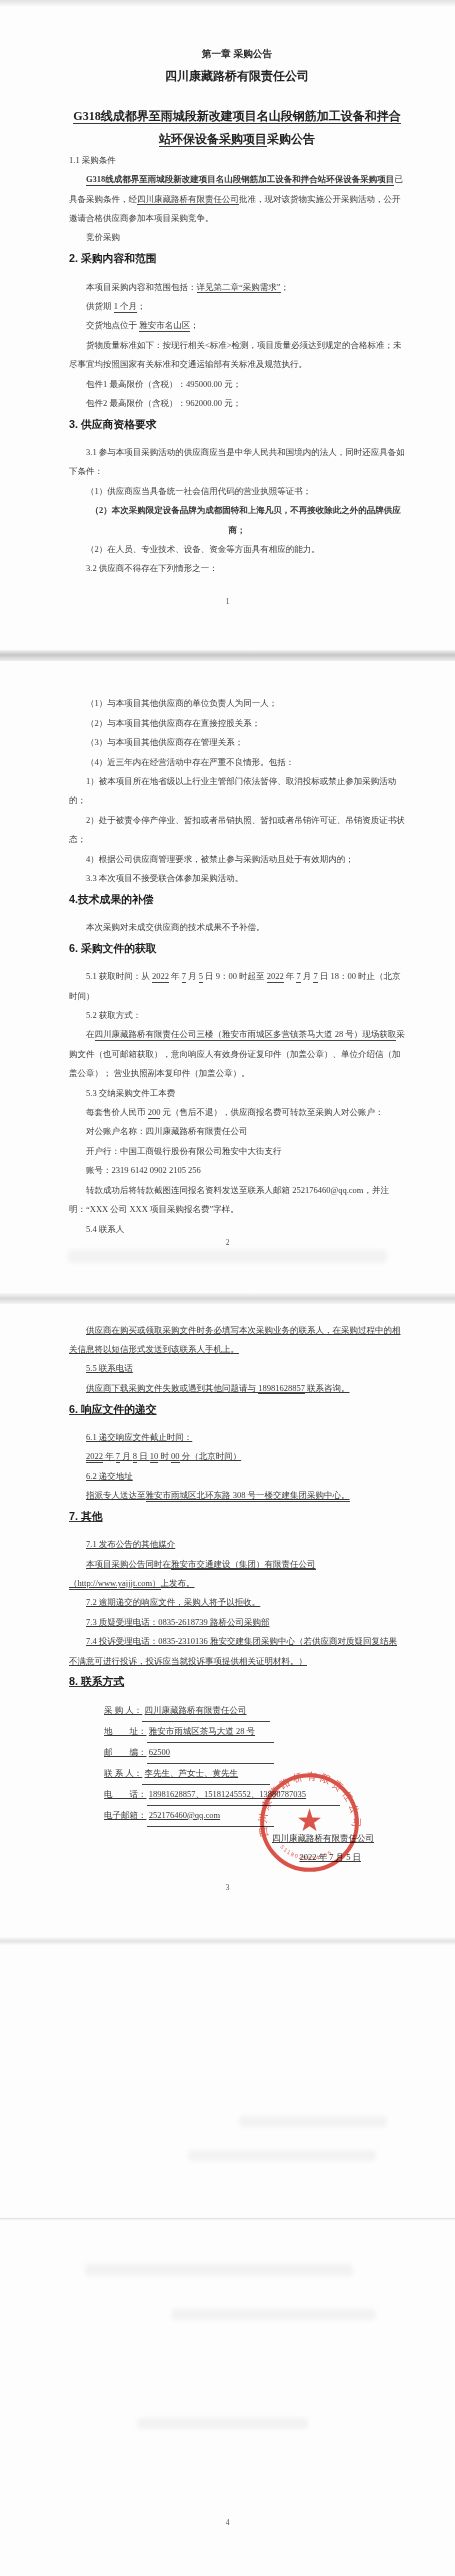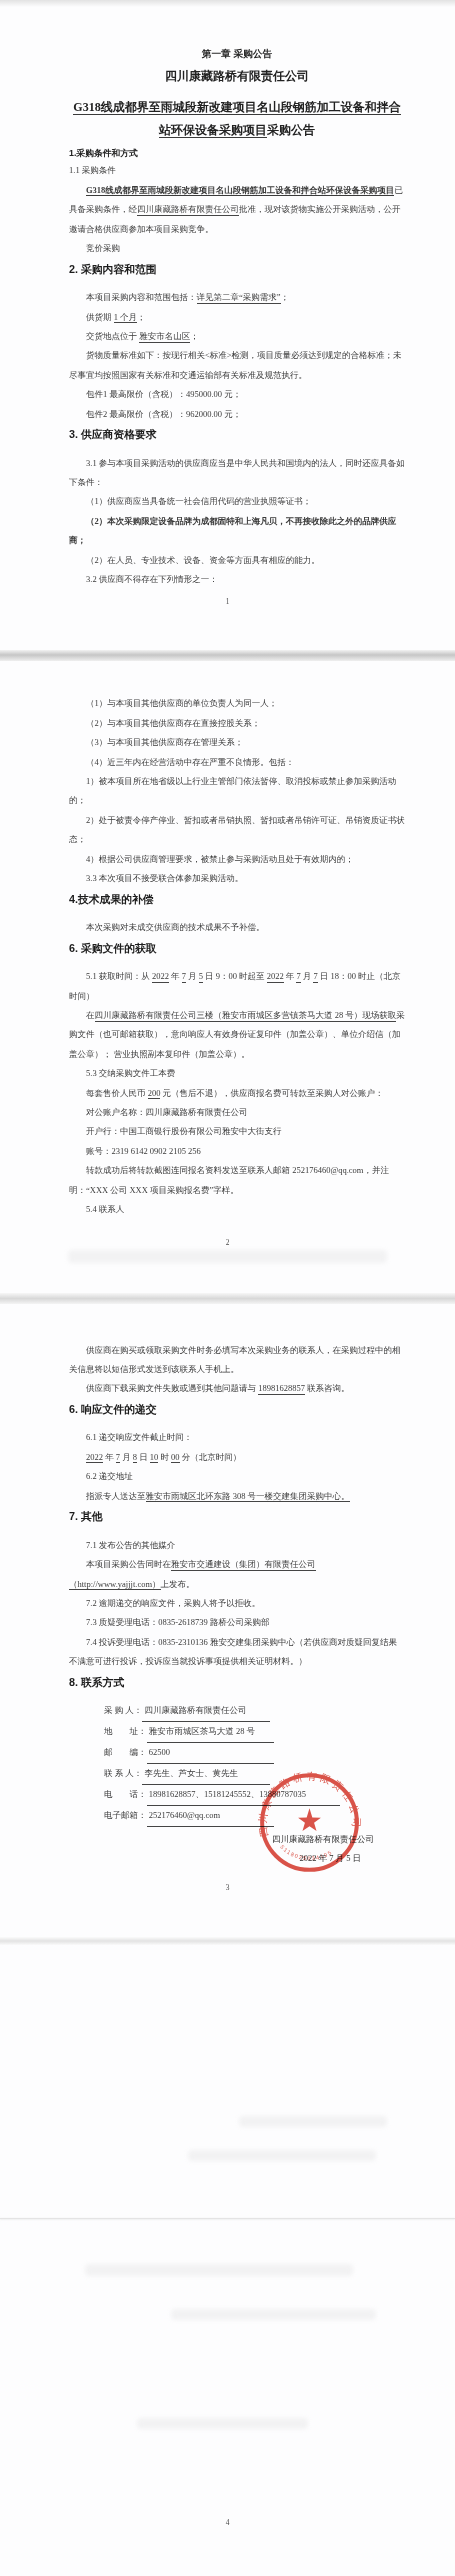--- a/index.html
+++ b/index.html
@@ -9,41 +9,41 @@
     position:relative;
     background:#fdfdfe;
     padding:0 50px 0 69px;
     box-sizing:border-box;
     font-family:"Liberation Serif","DejaVu Serif",serif;
     font-size:8.5px; line-height:19.4px; color:#3a3a3a;
     overflow:hidden;
   }
   .sheet1 { height:650px; padding-top:46px; }
   .sheet2 { height:632px; padding-top:33px; }
-  .sheet3 { height:633px; padding-top:37px; }
+  .sheet3 { height:633px; padding-top:17px;text-decoration:underline; }
   .sheet4 { height:631px; }
   .sheet1::before {
     content:""; position:absolute; top:0; left:0; right:0; height:6.8px;
     background:linear-gradient(180deg,#e2e2e2,rgba(255,255,255,0));
   }
 
   .page-gap { position:relative; }
   .gap1 { height:11.4px; background:linear-gradient(180deg,#f2f2f2 0%,#c6c6c6 45%,#efefef 100%); filter:blur(0.3px); }
   .gap2 { height:10.2px; background:linear-gradient(180deg,#f7f7f7 0%,#d8d8d8 50%,#f4f4f4 100%); filter:blur(0.3px); }
   .gap3 { height:8px; background:linear-gradient(180deg,#fbfbfb 0%,#e3e3e3 50%,#fafafa 100%); }
 
   p { margin:0; text-indent:2em; }
   .ni { text-indent:0; }
   .u  { border-bottom:0.6px solid #454545; padding-bottom:0.6px; }
-  .b  { font-weight:700; }
+  .b  { font-weight:700;text-align:center; }
   .bu { font-weight:700; border-bottom:0.6px solid #3a3a3a; padding-bottom:0.6px; }
 
   .chapter-title { text-indent:0; text-align:center; font:700 9.7px/15px "Liberation Sans",sans-serif; color:#262626; }
   .company-title { text-indent:0; text-align:center; font:700 12px/17px "Liberation Serif",serif; color:#222; margin-top:6.8px; }
-  .main-title    { text-indent:0; text-align:center; font:700 12px/23px "Liberation Serif",serif; color:#222; margin-top:11px; }
+  .main-title    { text-indent:0; text-align:center; font:700 12px/23px "Liberation Serif",serif; color:#222; margin-top:20px; }
   .main-title .bu { border-bottom-width:1.1px; }
 
   .h-s1  { text-indent:0; font:700 8.8px/15px "Liberation Sans",sans-serif; color:#222; margin-top:4.6px; }
   .h-big { text-indent:0; font:700 10.8px/16px "Liberation Sans",sans-serif; color:#1d1d1d; margin:2.3px 0 11.4px 0; }
 
   .page-number { position:absolute; left:0; right:0; text-align:center; font:7.4px/9.7px "Liberation Serif",serif; color:#4a4a4a; text-indent:0; }
   .pn1 { bottom:43px; } .pn2 { bottom:46px; } .pn3 { bottom:44px; } .pn4 { bottom:48px; }
 
   
   .contact-row { display:flex; text-indent:0; margin-left:35px; }
@@ -65,21 +65,20 @@
 </head>
 <body>
 
 <div class="doc">
 
   <div class="sheet sheet1">
     <p class="chapter-title">第一章 采购公告</p>
     <p class="company-title">四川康藏路桥有限责任公司</p>
     <p class="main-title"><span class="bu">G318线成都界至雨城段新改建项目名山段钢筋加工设备和拌合站环保设备采购项目</span><span>采购公告</span></p>
 
-    <p class="h-s1">1.采购条件和方式</p>
     <p class="ni">1.1 采购条件</p>
     <p><span class="bu">G318线成都界至雨城段新改建项目名山段钢筋加工设备和拌合站环保设备采购项目</span><span>已具备采购条件，经</span><span class="u">四川康藏路桥有限责任公司</span><span>批准，现对该货物实施公开采购活动，公开邀请合格供应商参加本项目采购竞争。</span></p>
     <p>竞价采购</p>
 
     <p class="h-big">2. 采购内容和范围</p>
     <p><span>本项目采购内容和范围包括：</span><span class="u">详见第二章“采购需求”</span><span>；</span></p>
     <p><span>供货期 </span><span class="u">1 个月</span><span>；</span></p>
     <p><span>交货地点位于 </span><span class="u">雅安市名山区</span><span>；</span></p>
     <p>货物质量标准如下：按现行相关&lt;标准&gt;检测，项目质量必须达到规定的合格标准；未尽事宜均按照国家有关标准和交通运输部有关标准及规范执行。</p>
     <p>包件1 最高限价（含税）：495000.00 元；</p>
@@ -105,37 +104,39 @@
     <p>1）被本项目所在地省级以上行业主管部门依法暂停、取消投标或禁止参加采购活动的；</p>
     <p>2）处于被责令停产停业、暂扣或者吊销执照、暂扣或者吊销许可证、吊销资质证书状态；</p>
     <p>4）根据公司供应商管理要求，被禁止参与采购活动且处于有效期内的；</p>
     <p>3.3  本次项目不接受联合体参加采购活动。</p>
 
     <p class="h-big">4.技术成果的补偿</p>
     <p>本次采购对未成交供应商的技术成果不予补偿。</p>
 
     <p class="h-big">6.  采购文件的获取</p>
     <p><span>5.1 获取时间：从 </span><span class="u">2022</span><span> 年 </span><span class="u">7</span><span> 月 </span><span class="u">5</span><span> 日 9：00 时起至 </span><span class="u">2022</span><span> 年 </span><span class="u">7</span><span> 月 </span><span class="u">7</span><span> 日 18：00 时止（北京时间）</span></p>
+    <p>5.2  获取方式：</p>
     <p><span>在</span><span class="u">四川康藏路桥有限责任公司三楼（雅安市雨城区多营镇茶马大道 28 号）现场获取</span><span>采购文件（也可邮箱获取），意向响应人有效身份证复印件（加盖公章）、单位介绍信（加盖公章）； 营业执照副本复印件（加盖公章）。</span></p>
     <p>5.3 交纳采购文件工本费</p>
     <p><span>每套售价人民币 </span><span class="u">200</span><span> 元（售后不退），供应商报名费可转款至采购人对公账户：</span></p>
     <p>对公账户名称：四川康藏路桥有限责任公司</p>
     <p>开户行：中国工商银行股份有限公司雅安中大街支行</p>
     <p>账号：2319 6142 0902 2105 256</p>
     <p>转款成功后将转款截图连同报名资料发送至联系人邮箱 252176460@qq.com，并注明：“XXX 公司 XXX 项目采购报名费”字样。</p>
     <p>5.4 联系人</p>
 
     <div class="smudge" style="left:68px; top:589px; width:319px; height:12.5px;"></div>
     <div class="page-number pn2">2</div>
   </div>
 
   <div class="page-gap gap2"></div>
 
   <div class="sheet sheet3">
     <p>供应商在购买或领取采购文件时务必填写本次采购业务的联系人，在采购过程中的相关信息将以短信形式发送到该联系人手机上。</p>
+    <p>5.5 联系电话</p>
     <p><span>供应商下载采购文件失败或遇到其他问题请与 </span><span class="u">18981628857</span><span> 联系咨询。</span></p>
 
     <p class="h-big">6.  响应文件的递交</p>
     <p>6.1 递交响应文件截止时间：</p>
     <p><span class="u">2022</span><span> 年 </span><span class="u">7</span><span> 月 </span><span class="u">8</span><span> 日 </span><span class="u">10</span><span> 时 </span><span class="u">00</span><span> 分（北京时间）</span></p>
     <p>6.2 递交地址</p>
     <p><span>指派专人送达至</span><span class="u">雅安市雨城区北环东路 308 号一楼交建集团采购中心。</span></p>
 
     <p class="h-big">7.  其他</p>
     <p>7.1 发布公告的其他媒介</p>

